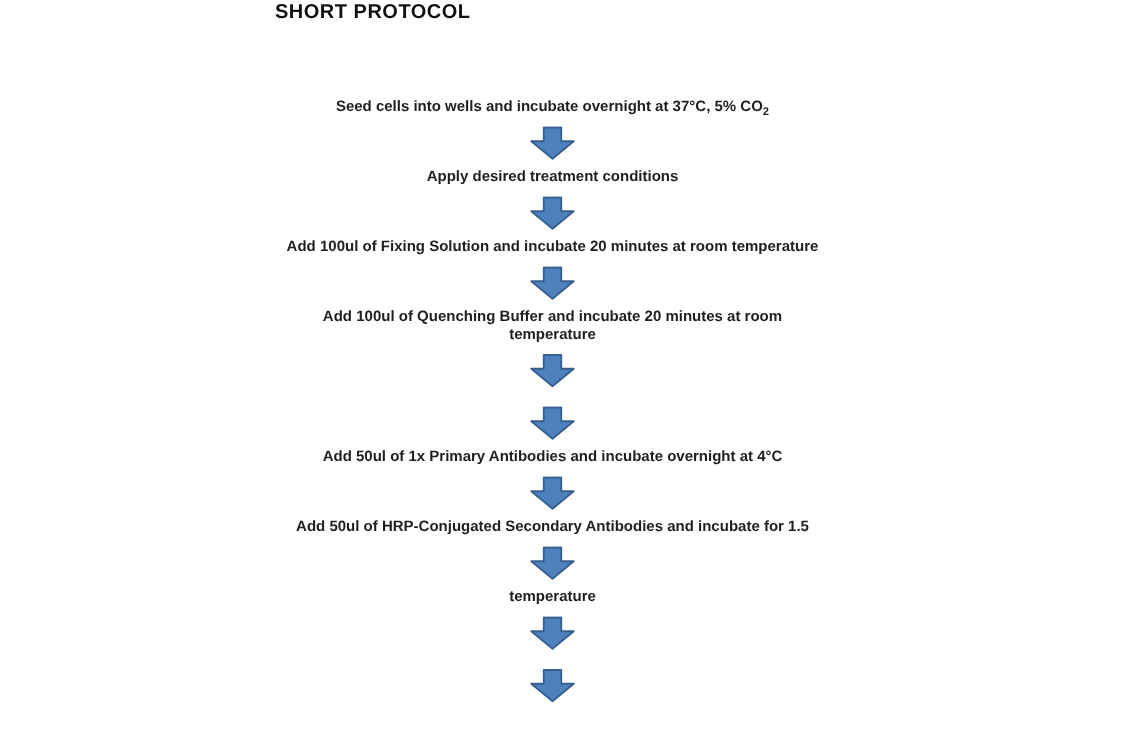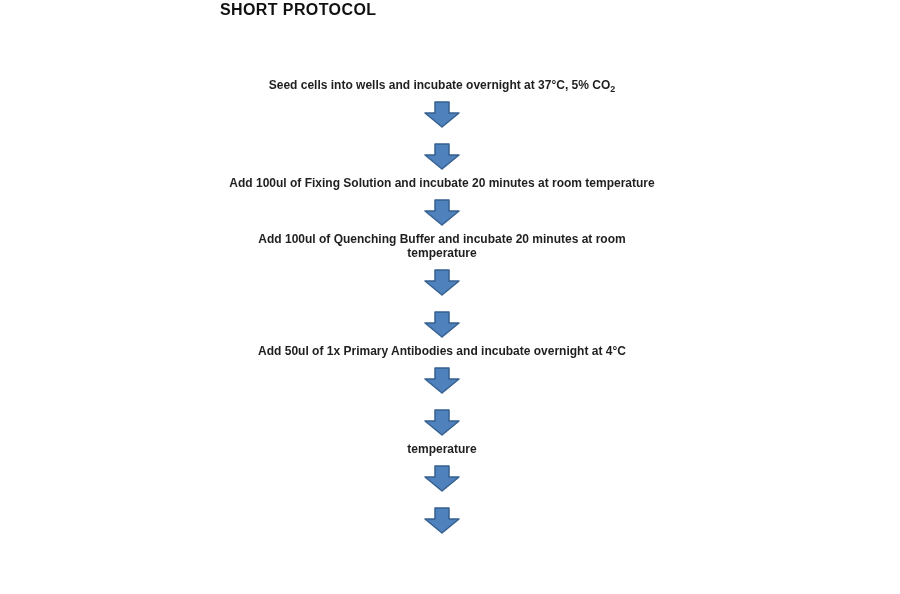--- a/index.html
+++ b/index.html
@@ -71,20 +71,23 @@
   <h1 class="title">SHORT PROTOCOL</h1>
   <div class="flow" id="flow">
       <div class="step">
         <div class="line">Seed cells into wells and incubate overnight at 37°C, 5% CO<sub>2</sub></div>
       </div>
       <div class="arrow">
     <svg width="36" height="27" viewBox="0 0 36 27" aria-hidden="true">
       <path d="M11 1 H25 V12 H35 L18 26 L1 12 H11 Z" stroke-width="1.5" stroke-linejoin="round" fill="#4f81bd" stroke="#36608f"></path>
     </svg>
   </div>
+      <div class="step">
+        <div class="line">Apply desired treatment conditions</div>
+      </div>
       <div class="arrow">
     <svg width="36" height="27" viewBox="0 0 36 27" aria-hidden="true">
       <path d="M11 1 H25 V12 H35 L18 26 L1 12 H11 Z" stroke-width="1.5" stroke-linejoin="round" fill="#4f81bd" stroke="#36608f"></path>
     </svg>
   </div>
       <div class="step">
         <div class="line">Add 100ul of Fixing Solution and incubate 20 minutes at room temperature</div>
       </div>
       <div class="arrow">
     <svg width="36" height="27" viewBox="0 0 36 27" aria-hidden="true">
@@ -107,20 +110,21 @@
   </div>
       <div class="step">
         <div class="line">Add 50ul of 1x Primary Antibodies and incubate overnight at 4°C</div>
       </div>
       <div class="arrow">
     <svg width="36" height="27" viewBox="0 0 36 27" aria-hidden="true">
       <path d="M11 1 H25 V12 H35 L18 26 L1 12 H11 Z" stroke-width="1.5" stroke-linejoin="round" fill="#4f81bd" stroke="#36608f"></path>
     </svg>
   </div>
       <div class="step">
+        <div class="line">Add 50ul of HRP-Conjugated Secondary Antibodies and incubate for 1.5</div>
       </div>
       <div class="arrow">
     <svg width="36" height="27" viewBox="0 0 36 27" aria-hidden="true">
       <path d="M11 1 H25 V12 H35 L18 26 L1 12 H11 Z" stroke-width="1.5" stroke-linejoin="round" fill="#4f81bd" stroke="#36608f"></path>
     </svg>
   </div>
       <div class="step">
         <div class="line">temperature</div>
       </div>
       <div class="arrow">

